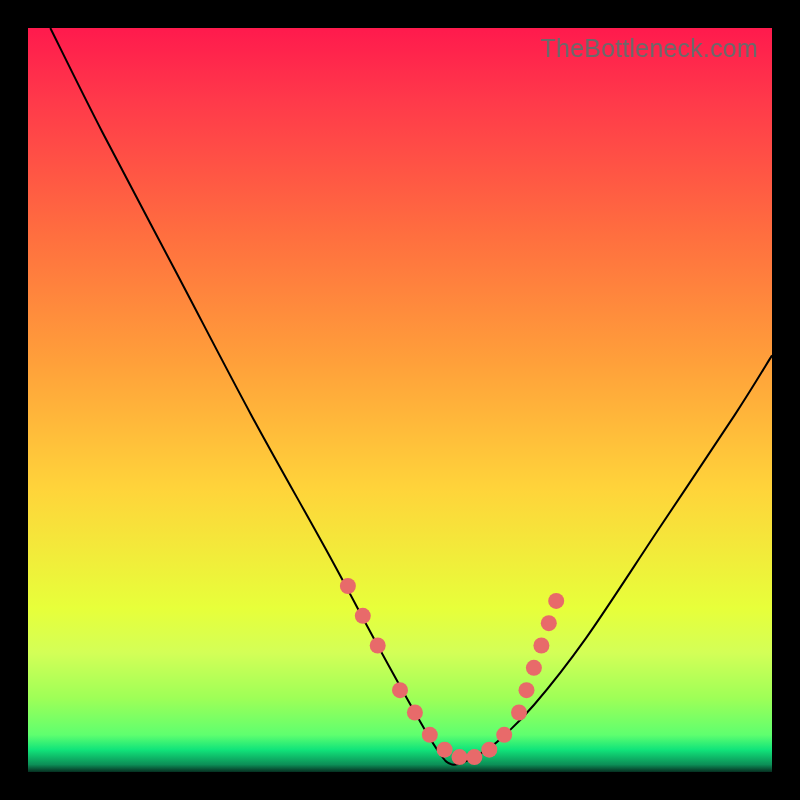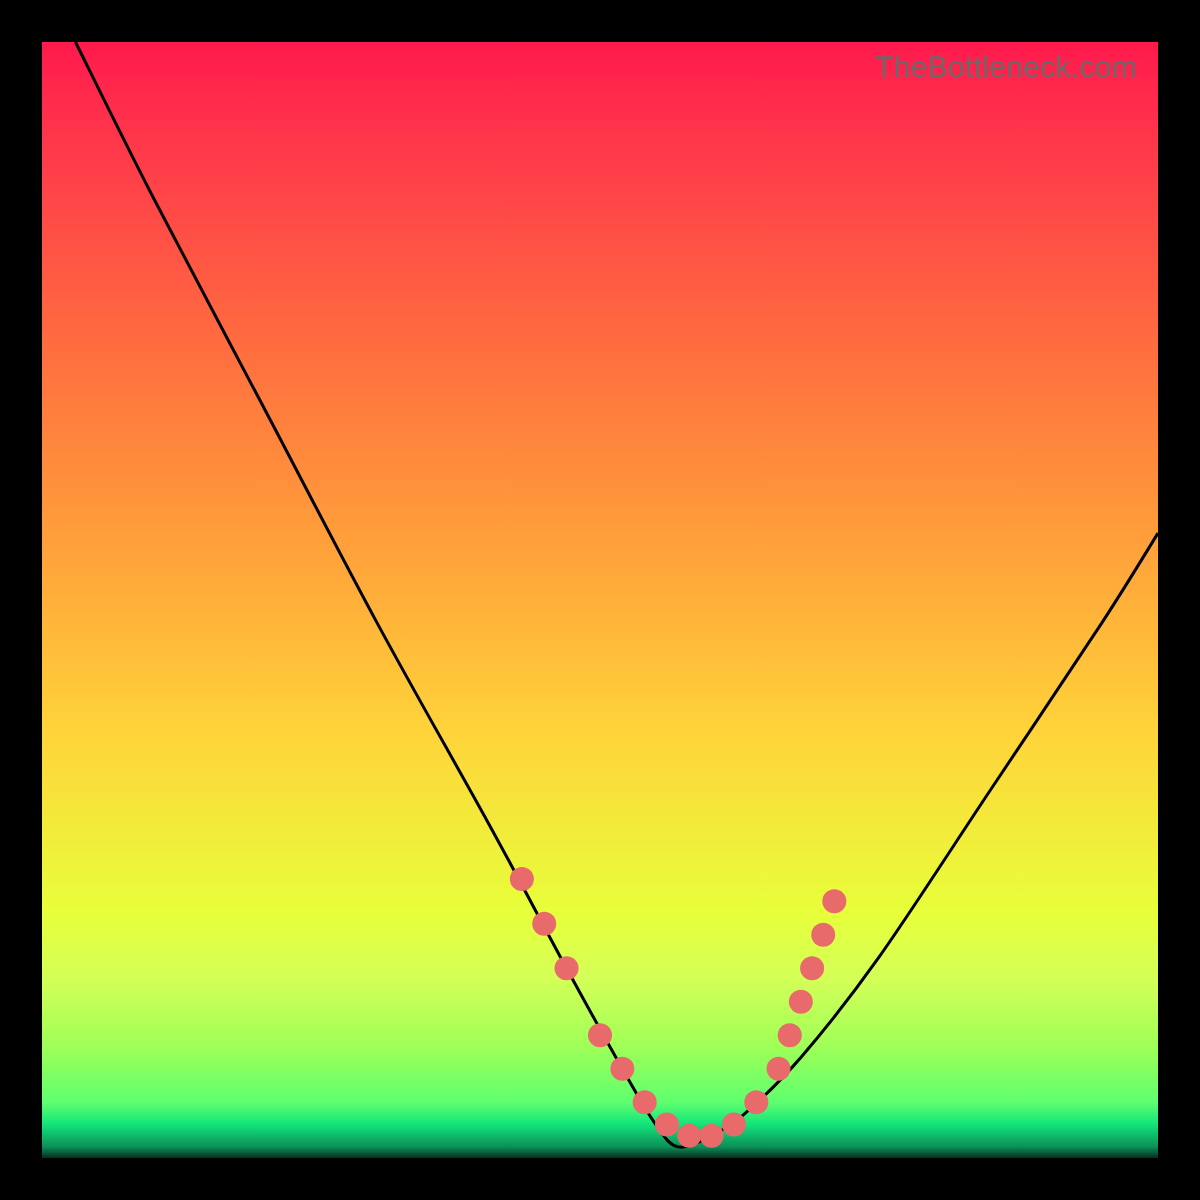--- a/index.html
+++ b/index.html
@@ -38,21 +38,21 @@
       #11e47a 97%,
       #0c8f57 99%,
       #062f21 100%
     );
   }
   .watermark {
     position: absolute;
     top: 6px;
     right: 14px;
     color: #6a6a6a;
-    font-size: 20px;
+    font-size: 25px;
     font-weight: 400;
     letter-spacing: 0.2px;
     pointer-events: none;
     user-select: none;
   }
   svg.curve {
     position: absolute;
     left: 0;
     top: 0;
     width: 744px;

